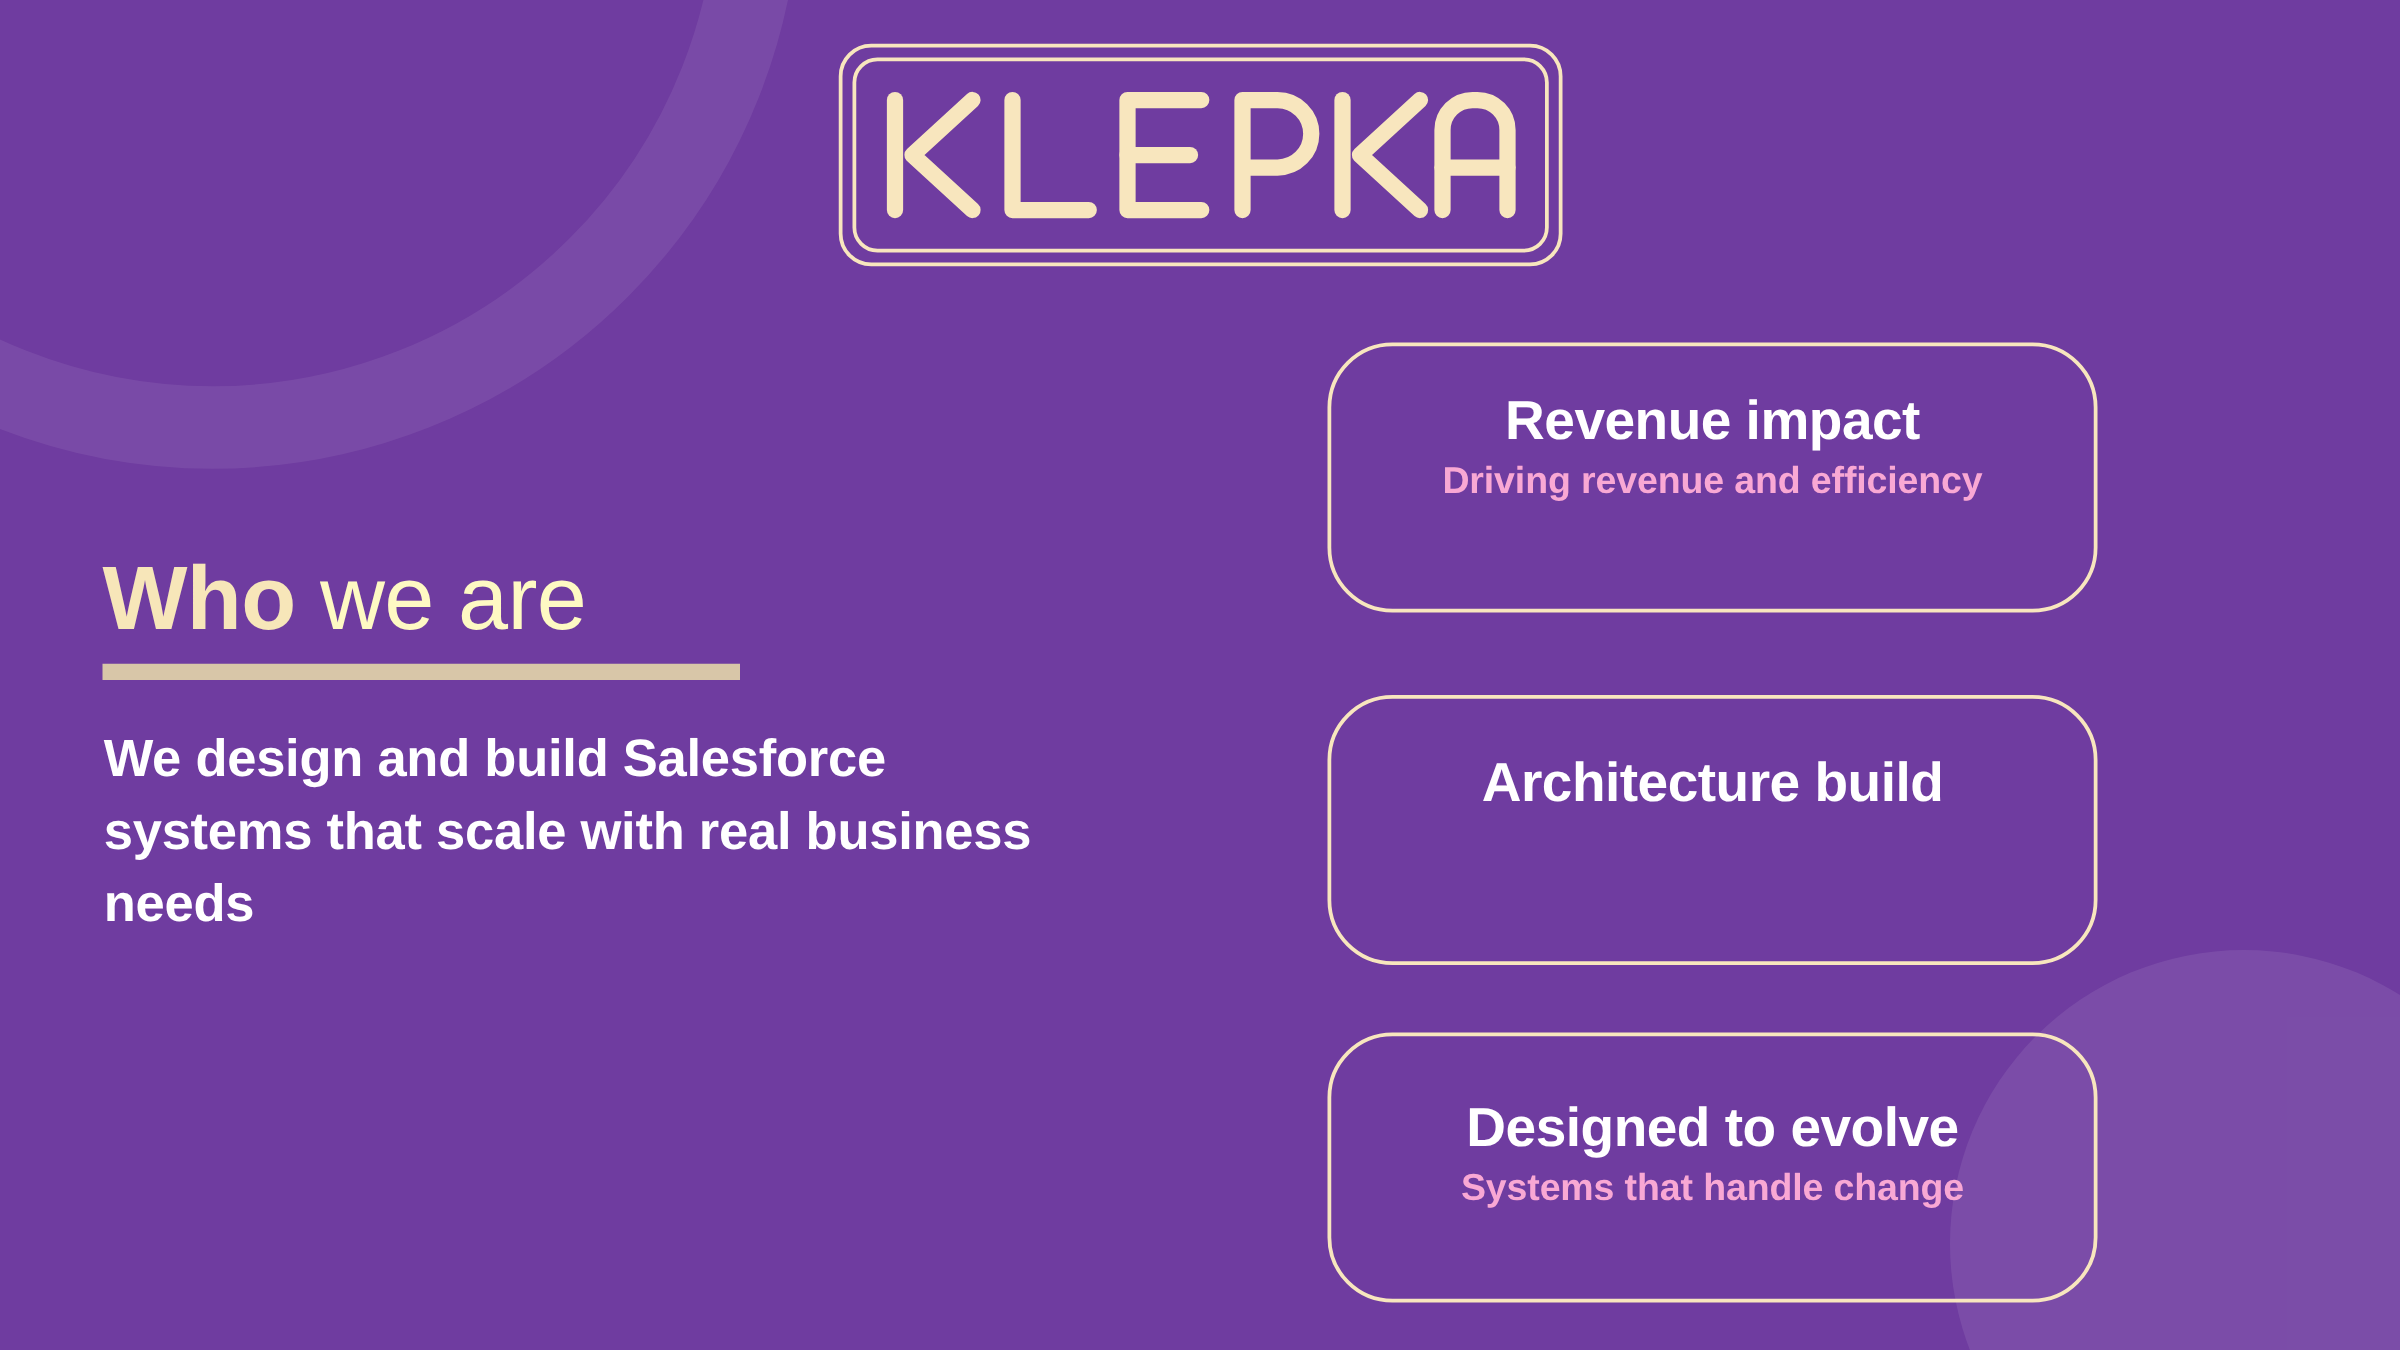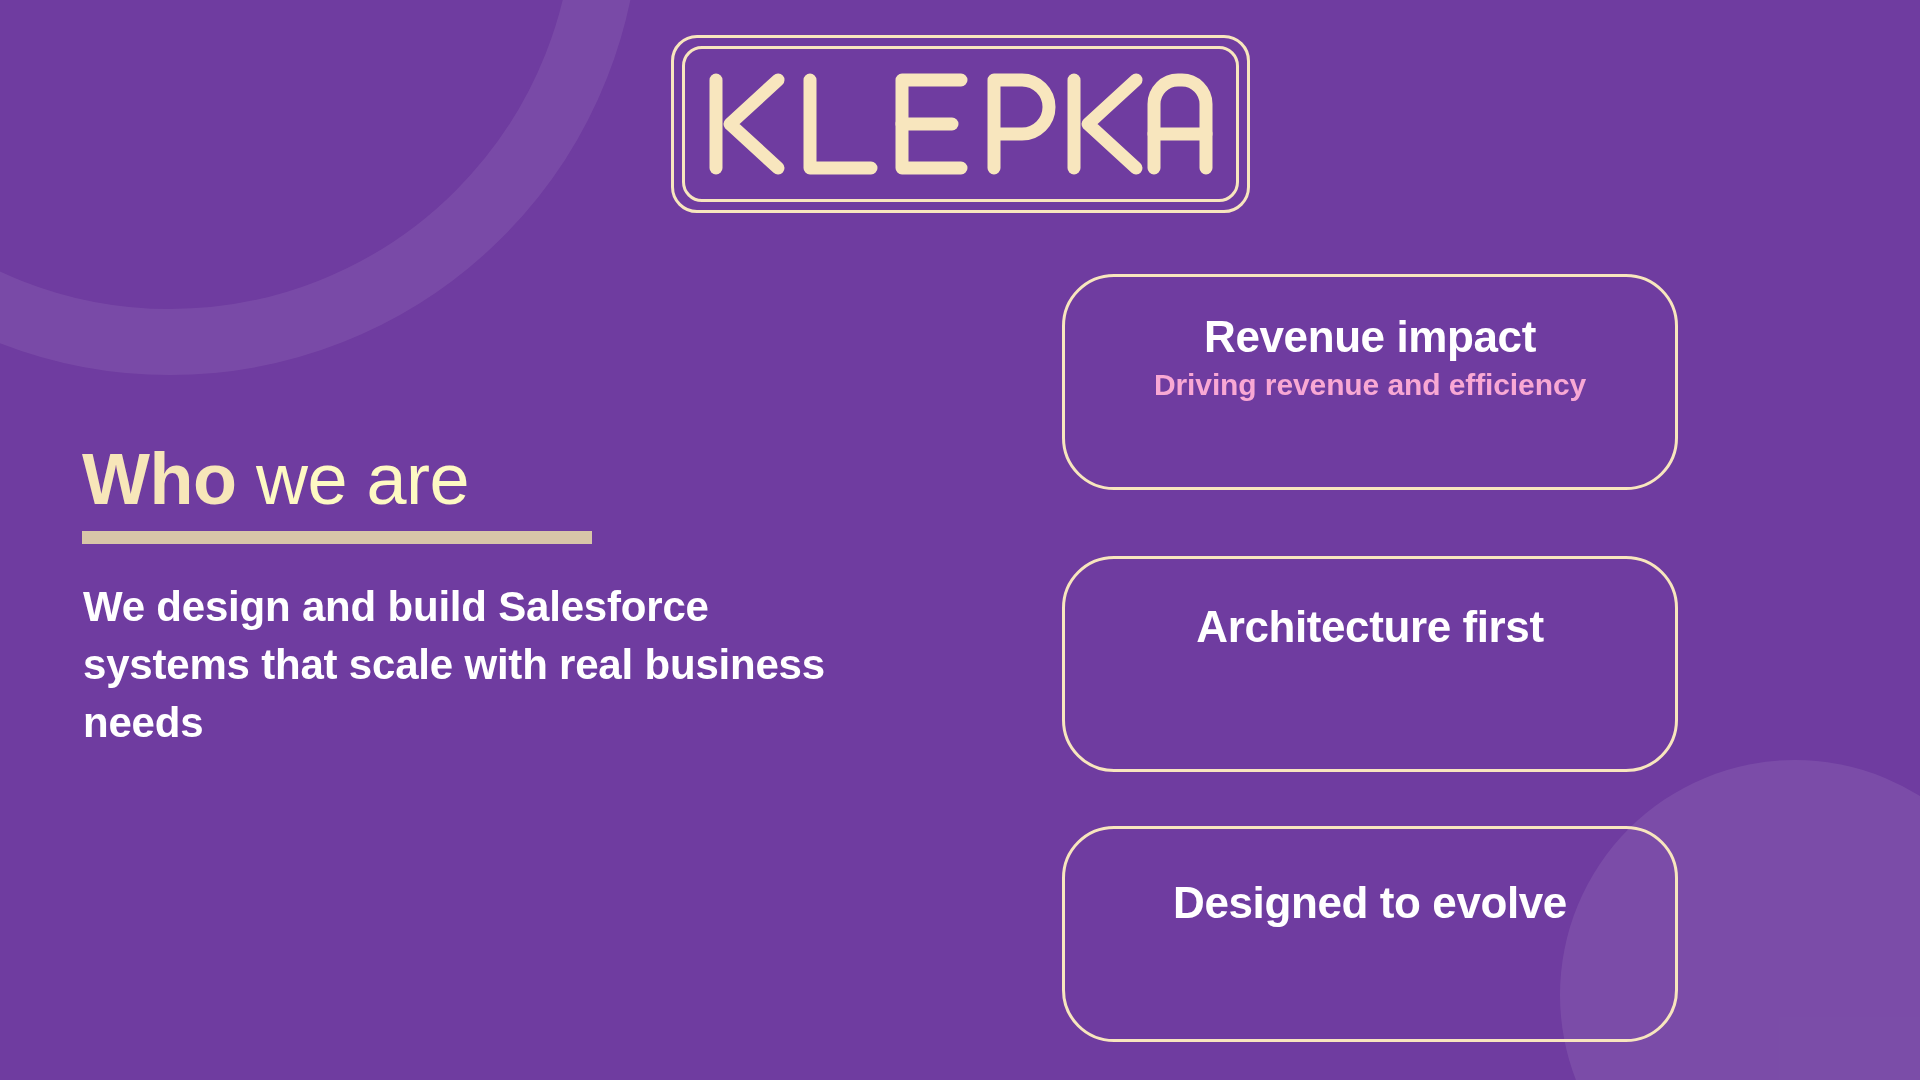--- a/index.html
+++ b/index.html
@@ -195,22 +195,23 @@
   </div>
 
   <div class="cards">
 
     <div class="card card-1">
       <p class="card-title">Revenue impact</p>
       <p class="card-sub">Driving revenue and efficiency</p>
     </div>
 
     <div class="card card-2">
-      <p class="card-title">Architecture first</p>
+      <p class="card-title">Architecture build</p>
     </div>
 
     <div class="card card-3">
       <p class="card-title">Designed to evolve</p>
+      <p class="card-sub">Systems that handle change</p>
     </div>
 
   </div>
 
 </div>
 
 </body></html>

